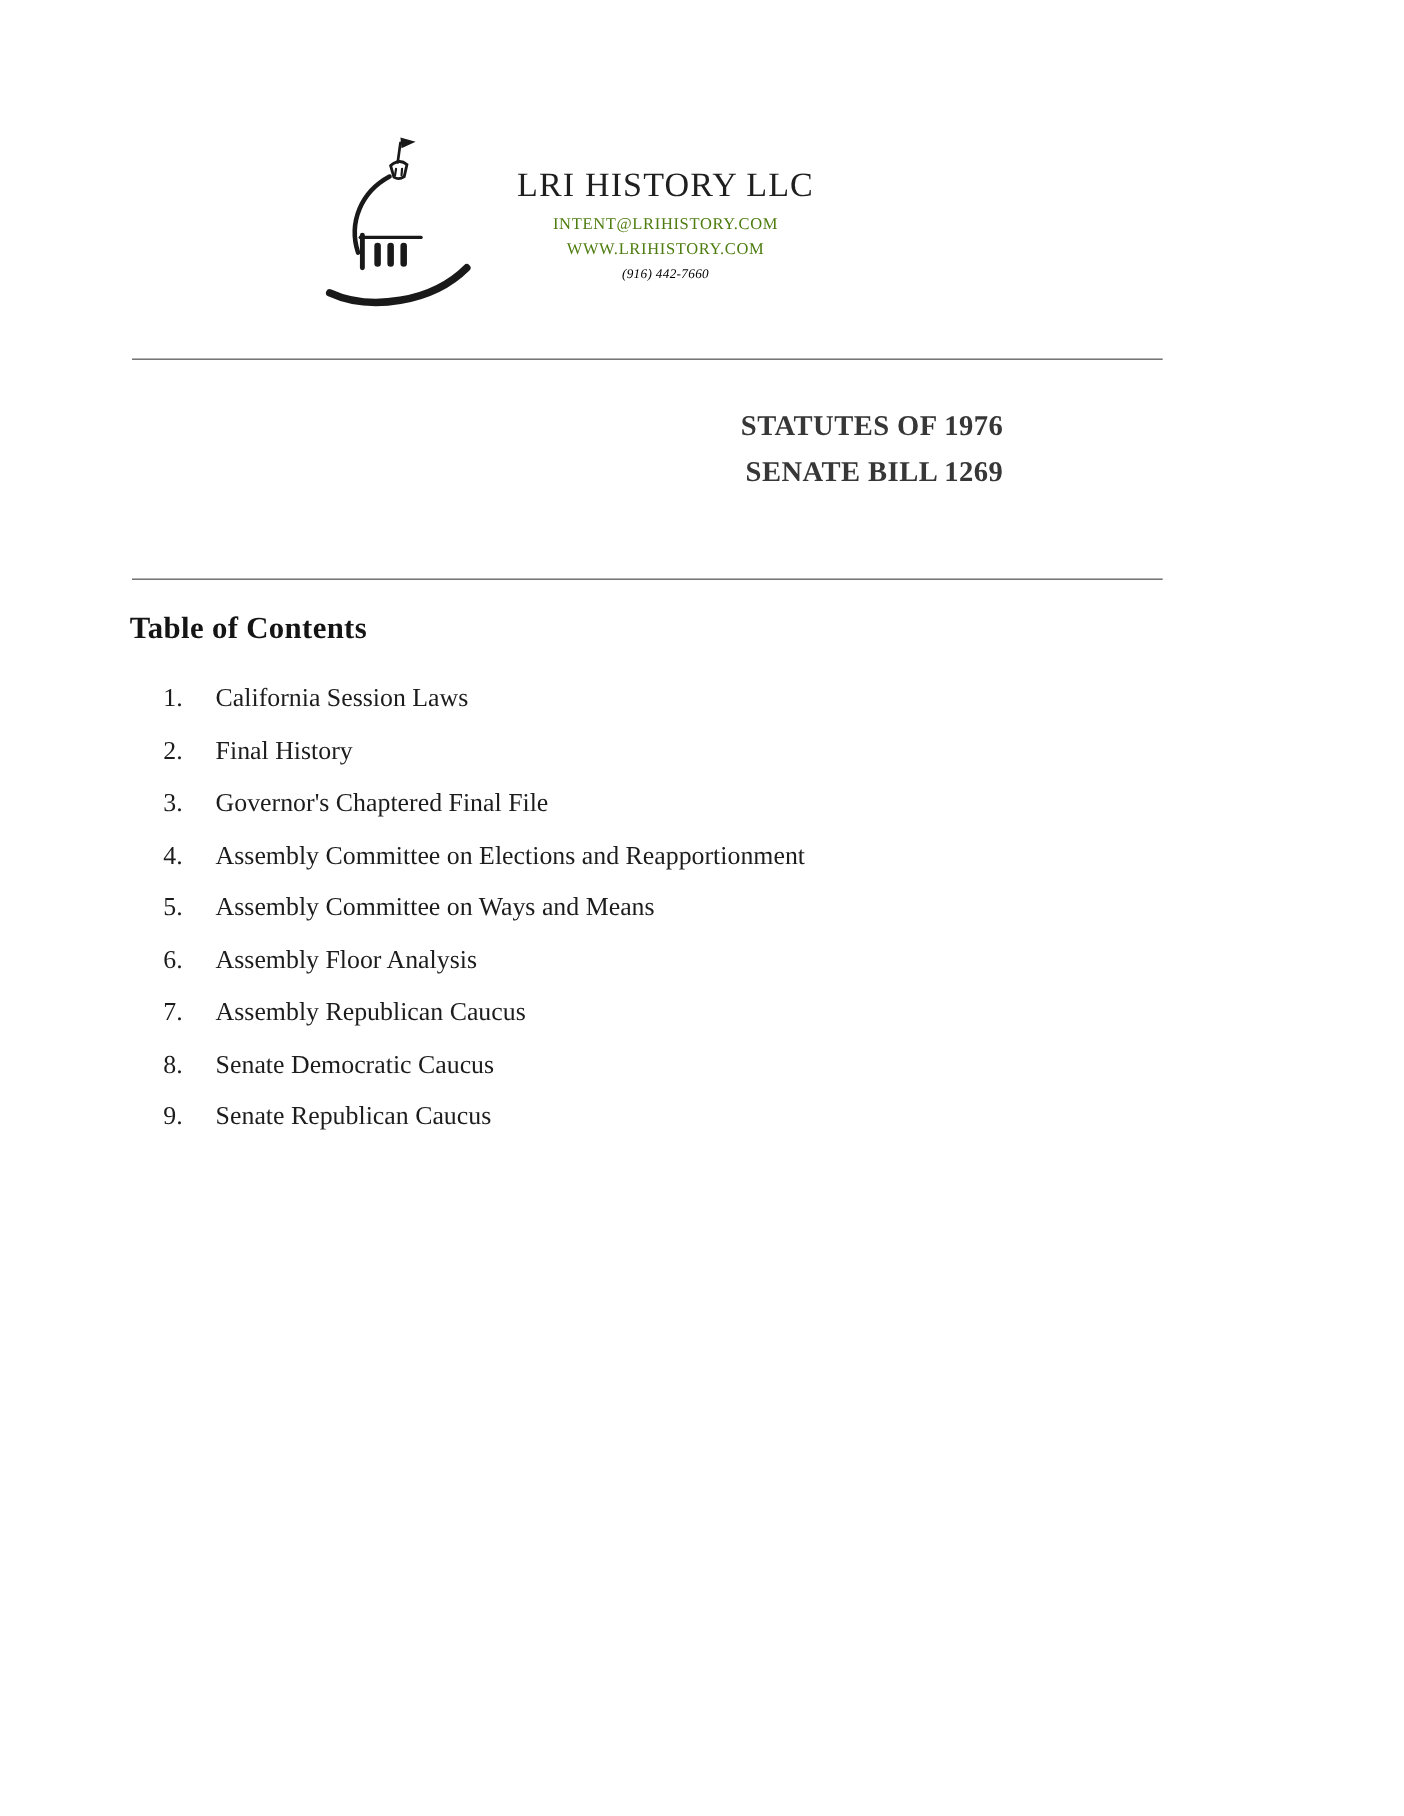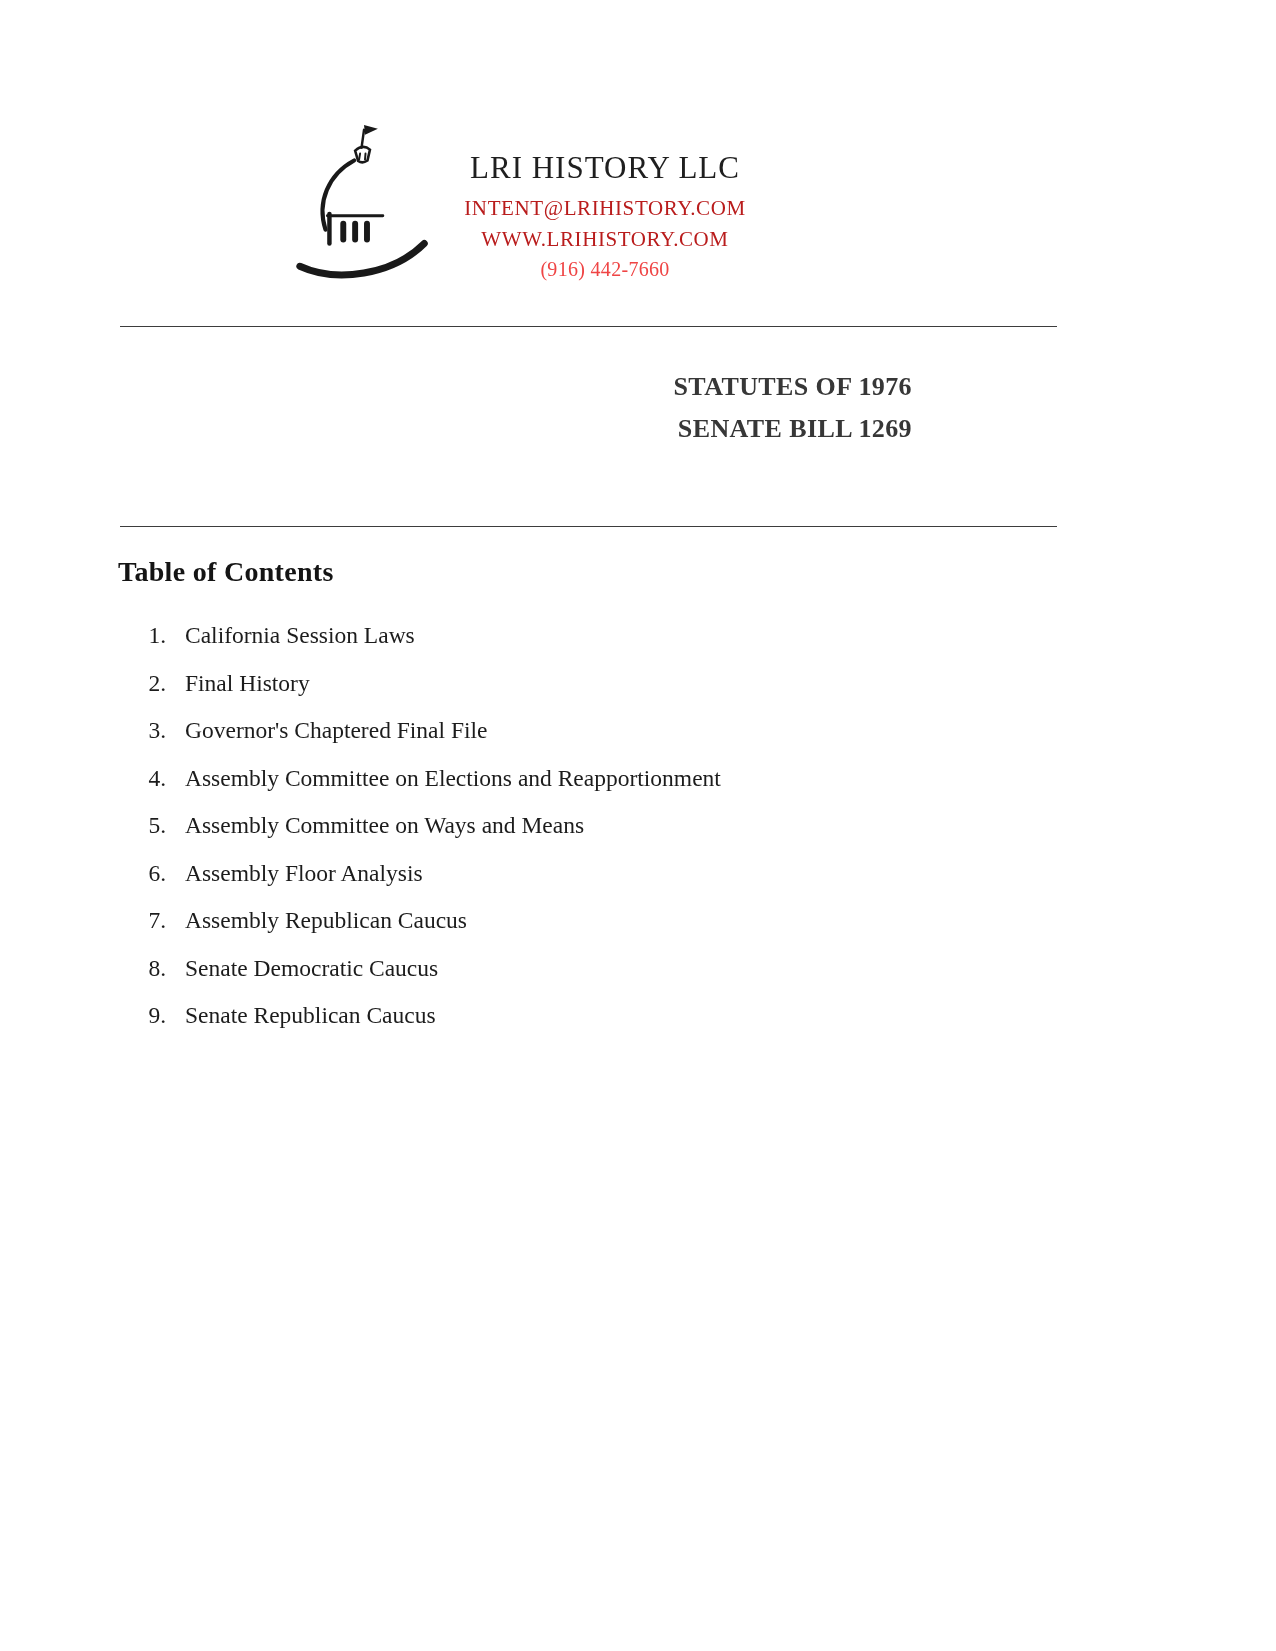--- a/index.html
+++ b/index.html
@@ -33,31 +33,32 @@
     text-align: center;
   }
   .company-name {
     font-size: 31px;
     letter-spacing: 1px;
     color: #1f1f1f;
     margin-bottom: 10px;
     white-space: nowrap;
   }
   .contact-line {
-    font-size: 21px;
+    font-size: 15px;
     letter-spacing: 0.6px;
-    color: #b91c1c;
+    color: #4d7c0f;
     margin-bottom: 6px;
     white-space: nowrap;
   }
   .phone-line {
-    font-size: 20px;
+    font-size: 12px;
     letter-spacing: 0.3px;
-    color: #ef4444;
-    white-space: nowrap;
+    color: #000000;
+    white-space: nowrap;
+    font-style: italic;
   }
 
   
   .rule {
     position: absolute;
     left: 120px;
     width: 937px;
     border: none;
     border-top: 1.6px solid #3d3d3d;
     margin: 0;
@@ -101,21 +102,21 @@
     display: flex;
     align-items: baseline;
     height: 47.5px;
   }
   .toc-num {
     width: 35px;
     text-align: right;
     flex: 0 0 auto;
   }
   .toc-label {
-    margin-left: 19px;
+    margin-left: 30px;
     white-space: nowrap;
   }
 </style>
 </head>
 <body>
 
 <div class="page">
 
   <svg class="logo" viewBox="0 0 150 170" aria-hidden="true">
     <g stroke="#191919" fill="none" stroke-linecap="round">

